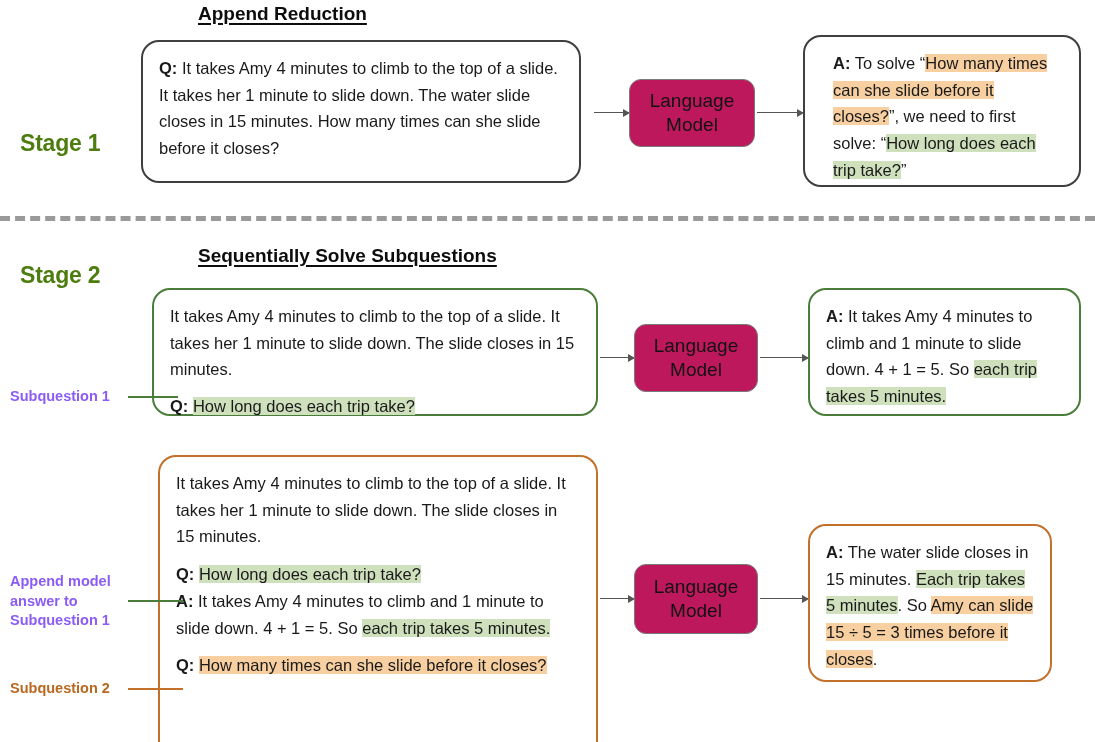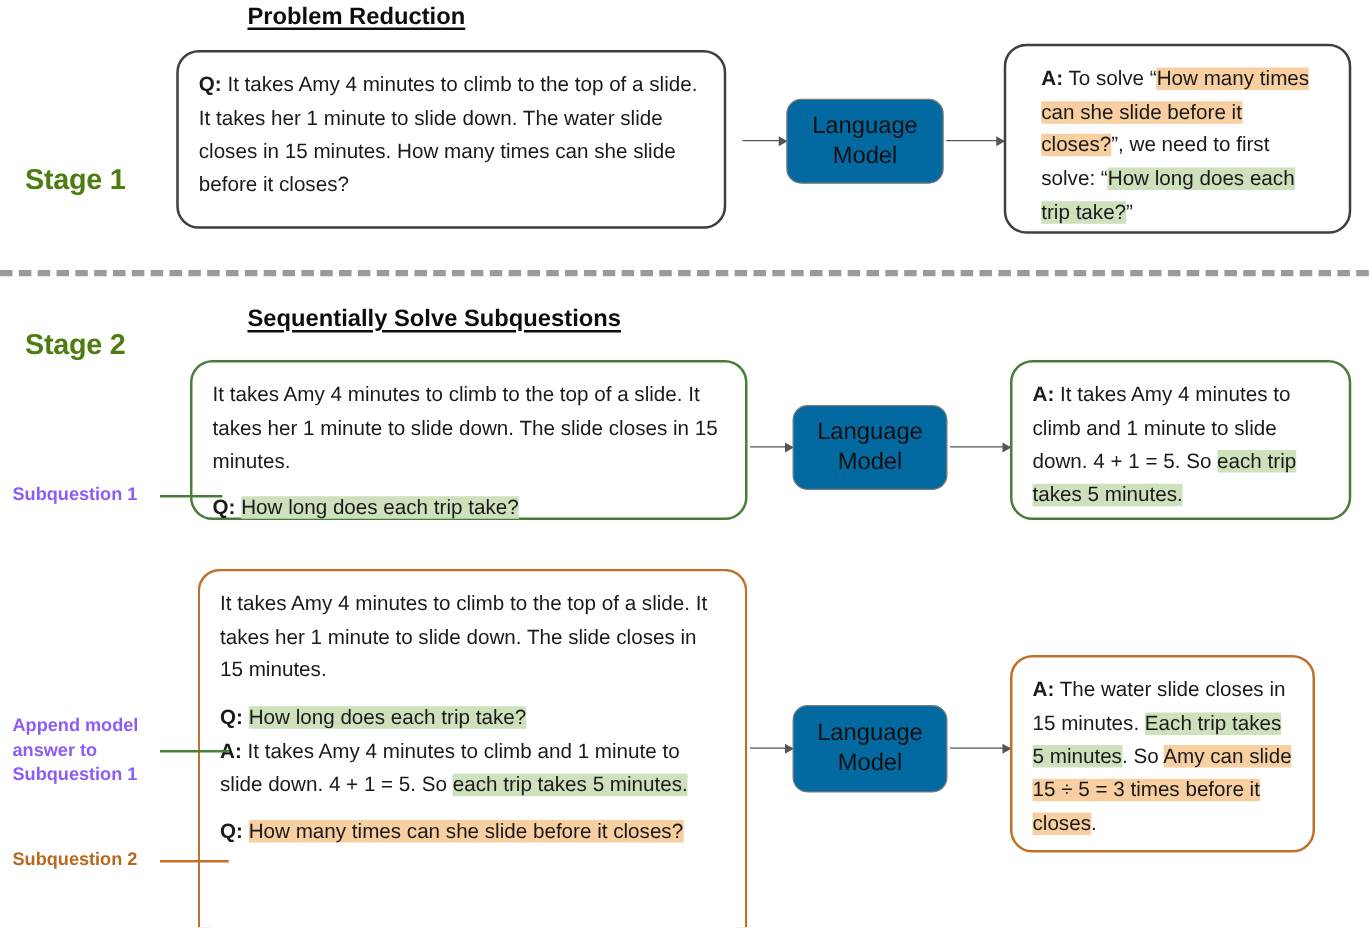--- a/index.html
+++ b/index.html
@@ -41,21 +41,21 @@
     font-size: 16.5px;
     line-height: 1.62;
     padding: 13px 16px;
   }
   .box.black  { border: 2px solid #3f3f3f; }
   .box.green  { border: 2.4px solid #4a7d3a; }
   .box.orange { border: 2.4px solid #c2702a; }
 
   .lm-box {
     position: absolute;
-    background: #0369a1;
+    background: #be185d;
     border: 1.6px solid #7a7a7a;
     border-radius: 12px;
     display: flex;
     align-items: center;
     justify-content: center;
     text-align: center;
     font-size: 19px;
     line-height: 1.28;
     color: #111;
   }
@@ -101,21 +101,21 @@
     right: -1px; top: -4.2px;
     width: 0; height: 0;
     border-left: 7px solid #555;
     border-top: 4.5px solid transparent;
     border-bottom: 4.5px solid transparent;
   }
 </style>
 </head>
 <body>
 
-<div class="section-heading" style="left:198px; top:3px;">Problem Reduction</div>
+<div class="section-heading" style="left:198px; top:3px;">Append Reduction</div>
 
 <div class="stage-label" style="left:20px; top:130px;">Stage 1</div>
 
 <div class="box black" style="left:141px; top:40px; width:440px; height:143px;">
   <span class="qa">Q:</span><span> It takes Amy 4 minutes to climb to the top of a slide. It takes her 1 minute to slide down. The water slide closes in 15 minutes. How many times can she slide before it closes?</span>
 </div>
 
 <div class="arrow" style="left:594px; top:112px; width:35px;"></div>
 
 <div class="lm-box" style="left:629px; top:79px; width:126px; height:68px;">

